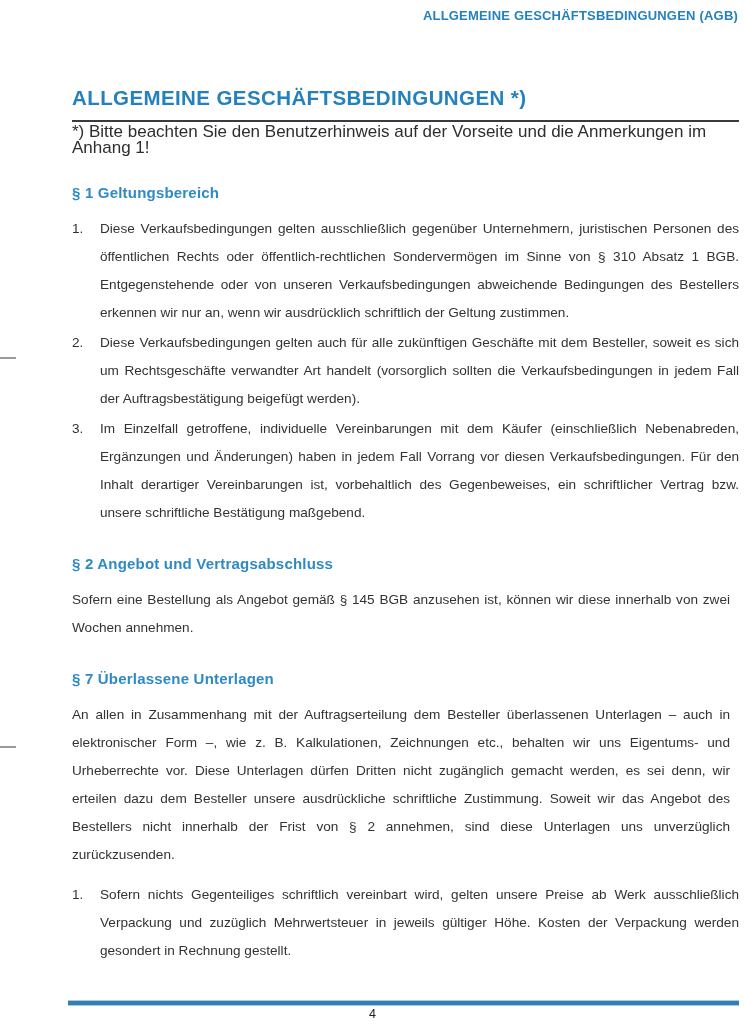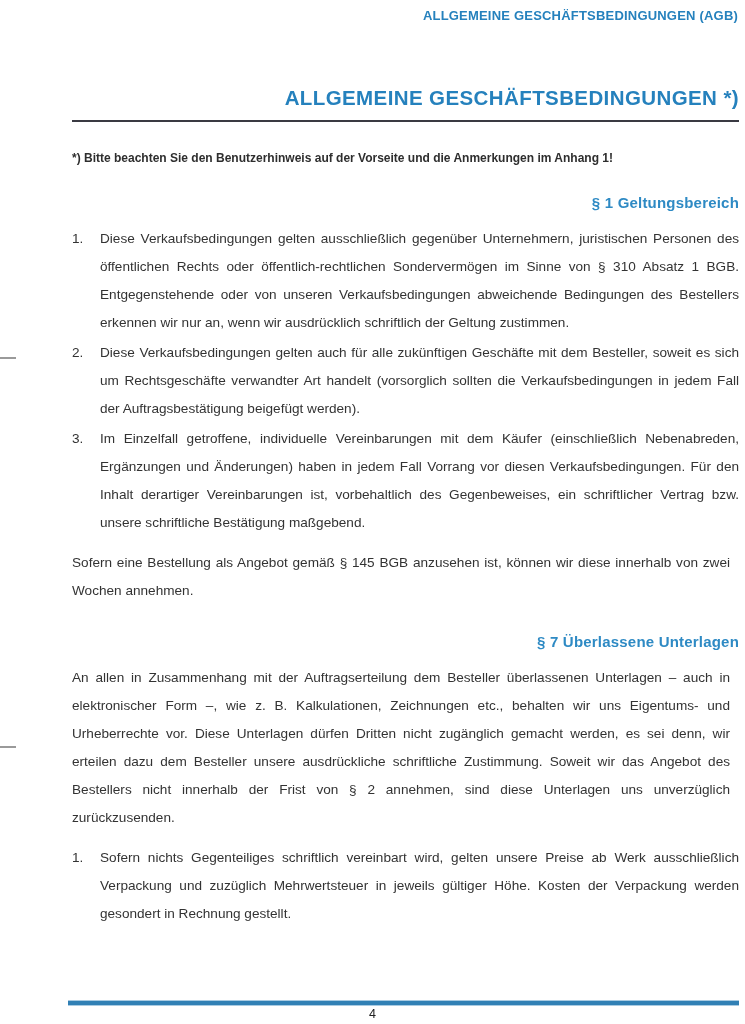--- a/index.html
+++ b/index.html
@@ -30,46 +30,44 @@
     letter-spacing: 0.2px;
   }
   
   .title {
     margin: 61px 6px 0 72px;
     color: #2581bd;
     font-size: 20.5px;
     font-weight: 700;
     letter-spacing: 0.4px;
     line-height: 26px;
-    text-align: right;
   }
   .title-rule {
     margin: 9px 6px 0 72px;
     height: 2px;
     background: #3a3a42;
   }
   .subtitle {
-    margin: 28px 6px 0 72px;
-    font-size: 12px;
-    font-weight: 700;
+    margin: 2px 6px 0 72px;
+    font-size: 17px;
+    font-weight: 400;
     color: #2e2e2e;
     line-height: 16px;
   }
   
   .doc-body {
     margin: 0 6px 0 72px;
   }
   .doc-body section h2 {
     margin: 26px 0 0 0;
     color: #2e8ac4;
     font-size: 15px;
     font-weight: 700;
     letter-spacing: 0.2px;
     line-height: 21px;
-    text-align: right;
   }
   .doc-body section p.paragraph {
     margin: 12px 9px 0 0;
     font-size: 13.6px;
     line-height: 28px;
     text-align: justify;
   }
   .numbered-item {
     position: relative;
     margin: 0 0 2px 0;
@@ -133,20 +131,21 @@
   <div class="subtitle">*) Bitte beachten Sie den Benutzerhinweis auf der Vorseite und die Anmerkungen im Anhang 1!</div>
 
   <main class="doc-body" id="doc-body">
       <section>
         <h2>§ 1 Geltungsbereich</h2>
         <div class="numbered-item"><span class="item-number">1.</span><span>Diese Verkaufsbedingungen gelten ausschließlich gegenüber Unternehmern, juristischen Personen des öffentlichen Rechts oder öffentlich-rechtlichen Sondervermögen im Sinne von § 310 Absatz 1 BGB. Entgegenstehende oder von unseren Verkaufsbedingungen abweichende Bedingungen des Bestellers erkennen wir nur an, wenn wir ausdrücklich schriftlich der Geltung zustimmen.</span></div>
         <div class="numbered-item"><span class="item-number">2.</span><span>Diese Verkaufsbedingungen gelten auch für alle zukünftigen Geschäfte mit dem Besteller, soweit es sich um Rechtsgeschäfte verwandter Art handelt (vorsorglich sollten die Verkaufsbedingungen in jedem Fall der Auftragsbestätigung beigefügt werden).</span></div>
         <div class="numbered-item"><span class="item-number">3.</span><span>Im Einzelfall getroffene, individuelle Vereinbarungen mit dem Käufer (einschließlich Nebenabreden, Ergänzungen und Änderungen) haben in jedem Fall Vorrang vor diesen Verkaufsbedingungen. Für den Inhalt derartiger Vereinbarungen ist, vorbehaltlich des Gegenbeweises, ein schriftlicher Vertrag bzw. unsere schriftliche Bestätigung maßgebend.</span></div>
       </section>
       <section>
+        <h2>§ 2 Angebot und Vertragsabschluss</h2>
         <p class="paragraph">Sofern eine Bestellung als Angebot gemäß § 145 BGB anzusehen ist, können wir diese innerhalb von zwei Wochen annehmen.</p>
       </section>
       <section>
         <h2>§ 7 Überlassene Unterlagen</h2>
         <p class="paragraph">An allen in Zusammenhang mit der Auftragserteilung dem Besteller überlassenen Unterlagen  – auch in elektronischer Form –, wie z. B. Kalkulationen, Zeichnungen etc., behalten wir uns Eigentums- und Urheberrechte vor. Diese Unterlagen dürfen Dritten nicht zugänglich gemacht werden, es sei denn, wir erteilen dazu dem Besteller unsere ausdrückliche schriftliche Zustimmung. Soweit wir das Angebot des Bestellers nicht innerhalb der Frist von § 2 annehmen, sind diese Unterlagen uns unverzüglich zurückzusenden.</p>
       </section>
       <section>
         <div class="numbered-item"><span class="item-number">1.</span><span>Sofern nichts Gegenteiliges schriftlich vereinbart wird, gelten unsere Preise ab Werk ausschließlich Verpackung und zuzüglich Mehrwertsteuer in jeweils gültiger Höhe. Kosten der Verpackung werden gesondert in Rechnung gestellt.</span></div>
       </section>
     </main>

